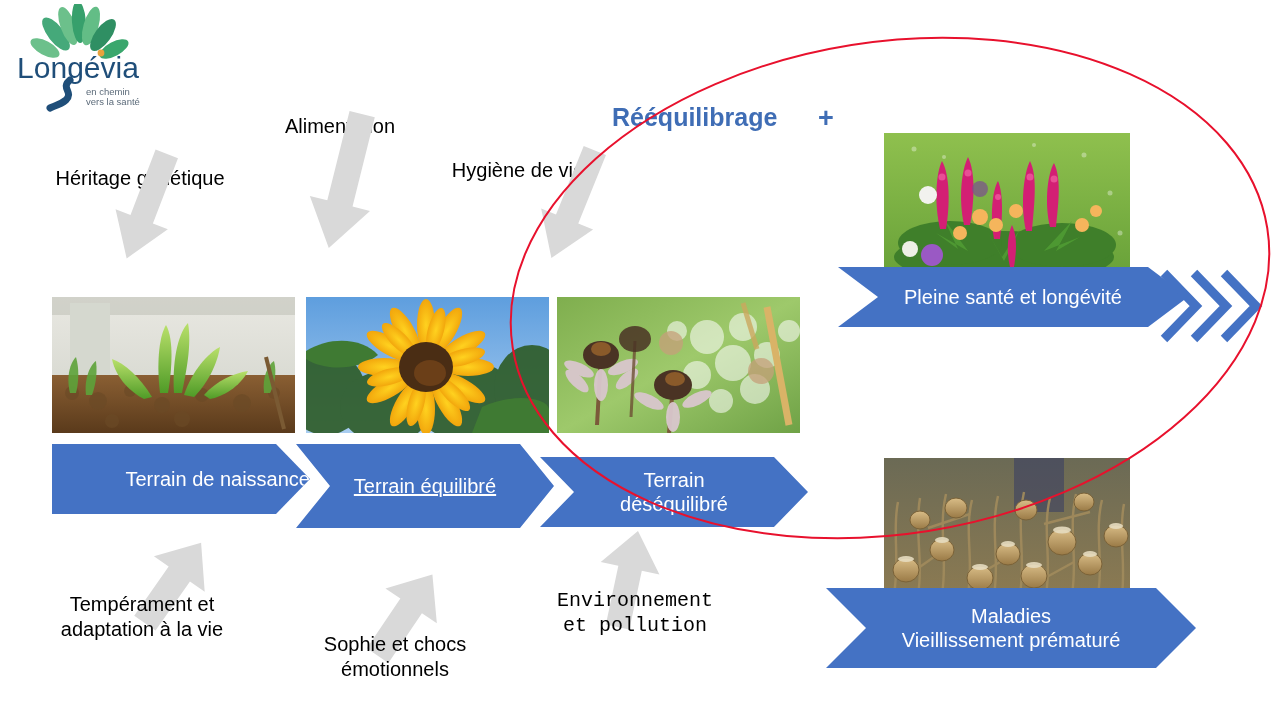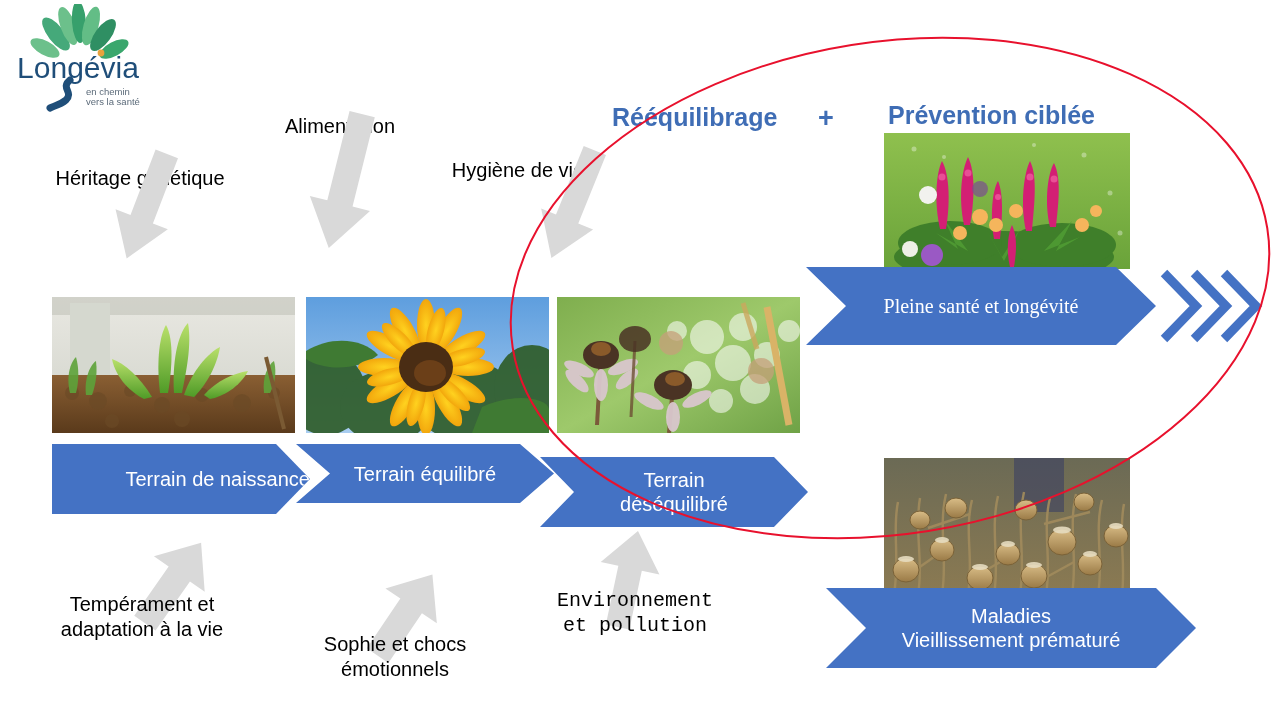--- a/index.html
+++ b/index.html
@@ -78,21 +78,20 @@
       <text x="70" y="74" text-anchor="middle" font-family="'Liberation Sans',sans-serif" font-size="30" fill="#1f4e79">Longévia</text>
       <path d="M62 76 C 52 84, 66 88, 58 96 C 52 101, 46 102, 42 104" stroke="#1f4e79" stroke-width="7" fill="none" stroke-linecap="round"></path>
       <text x="78" y="91" font-family="'Liberation Sans',sans-serif" font-size="9.5" fill="#5c6b7a">en chemin</text>
       <text x="78" y="101" font-family="'Liberation Sans',sans-serif" font-size="9.5" fill="#5c6b7a">vers la santé</text>
     </svg>
   </div>
 
 
   <div class="head-blue" id="head-reeq">Rééquilibrage</div>
   <div class="head-blue" id="head-plus">+</div>
-  <div class="head-blue" id="head-prev">Prévention ciblée</div>
 
   <div class="lab" style="left:40px;top:166px;width:200px;">Héritage génétique</div>
   <div class="lab" style="left:265px;top:114px;width:150px;">Alimentation</div>
   <div class="lab" style="left:438px;top:158px;width:160px;">Hygiène de vie</div>
 
   <div class="g-arrow" style="left:106px;top:146px;">
     <svg width="80" height="125" viewBox="0 0 80 125">
       <g transform="rotate(21 40 62)">
         <path d="M28 4 L52 4 L52 74 L68 74 L40 116 L12 74 L28 74 Z" fill="#d9d9d9"></path>
       </g>
@@ -413,31 +412,31 @@
           <ellipse cx="178" cy="72" rx="9" ry="3.5"></ellipse>
         <ellipse cx="206" cy="96" rx="7" ry="3"></ellipse>
           <ellipse cx="232" cy="68" rx="7" ry="3"></ellipse>
       </g>
     </svg>
   </div>
 
   <div class="chev first" style="left:52px;top:444px;width:258px;height:70px;">
     <span>Terrain de naissance</span>
   </div>
-  <div class="chev mid" style="left:296px;top:444px;width:258px;height:59px;">
+  <div class="chev mid" style="left:296px;top:444px;width:258px;height:84px;text-decoration:underline;">
     <span>Terrain équilibré</span>
   </div>
   <div class="chev mid" style="left:540px;top:457px;width:268px;height:70px;">
     <span>
       <span>Terrain</span><br>
       <span>déséquilibré</span>
     </span>
   </div>
 
-  <div class="chev banner" style="left:806px;top:267px;width:350px;height:78px;font-family:Liberation Serif, serif;">
+  <div class="chev banner" style="left:838px;top:267px;width:350px;height:60px;">
     <span>Pleine santé et longévité</span>
   </div>
   <div class="chev-deco" style="left:1158px;top:267px;">
     <svg width="120" height="78" viewBox="0 0 120 78">
       <g fill="none" stroke="#4472c4" stroke-width="9">
         <polyline points="6,6 38,39 6,72"></polyline>
         <polyline points="36,6 68,39 36,72"></polyline>
         <polyline points="66,6 98,39 66,72"></polyline>
       </g>
     </svg>

